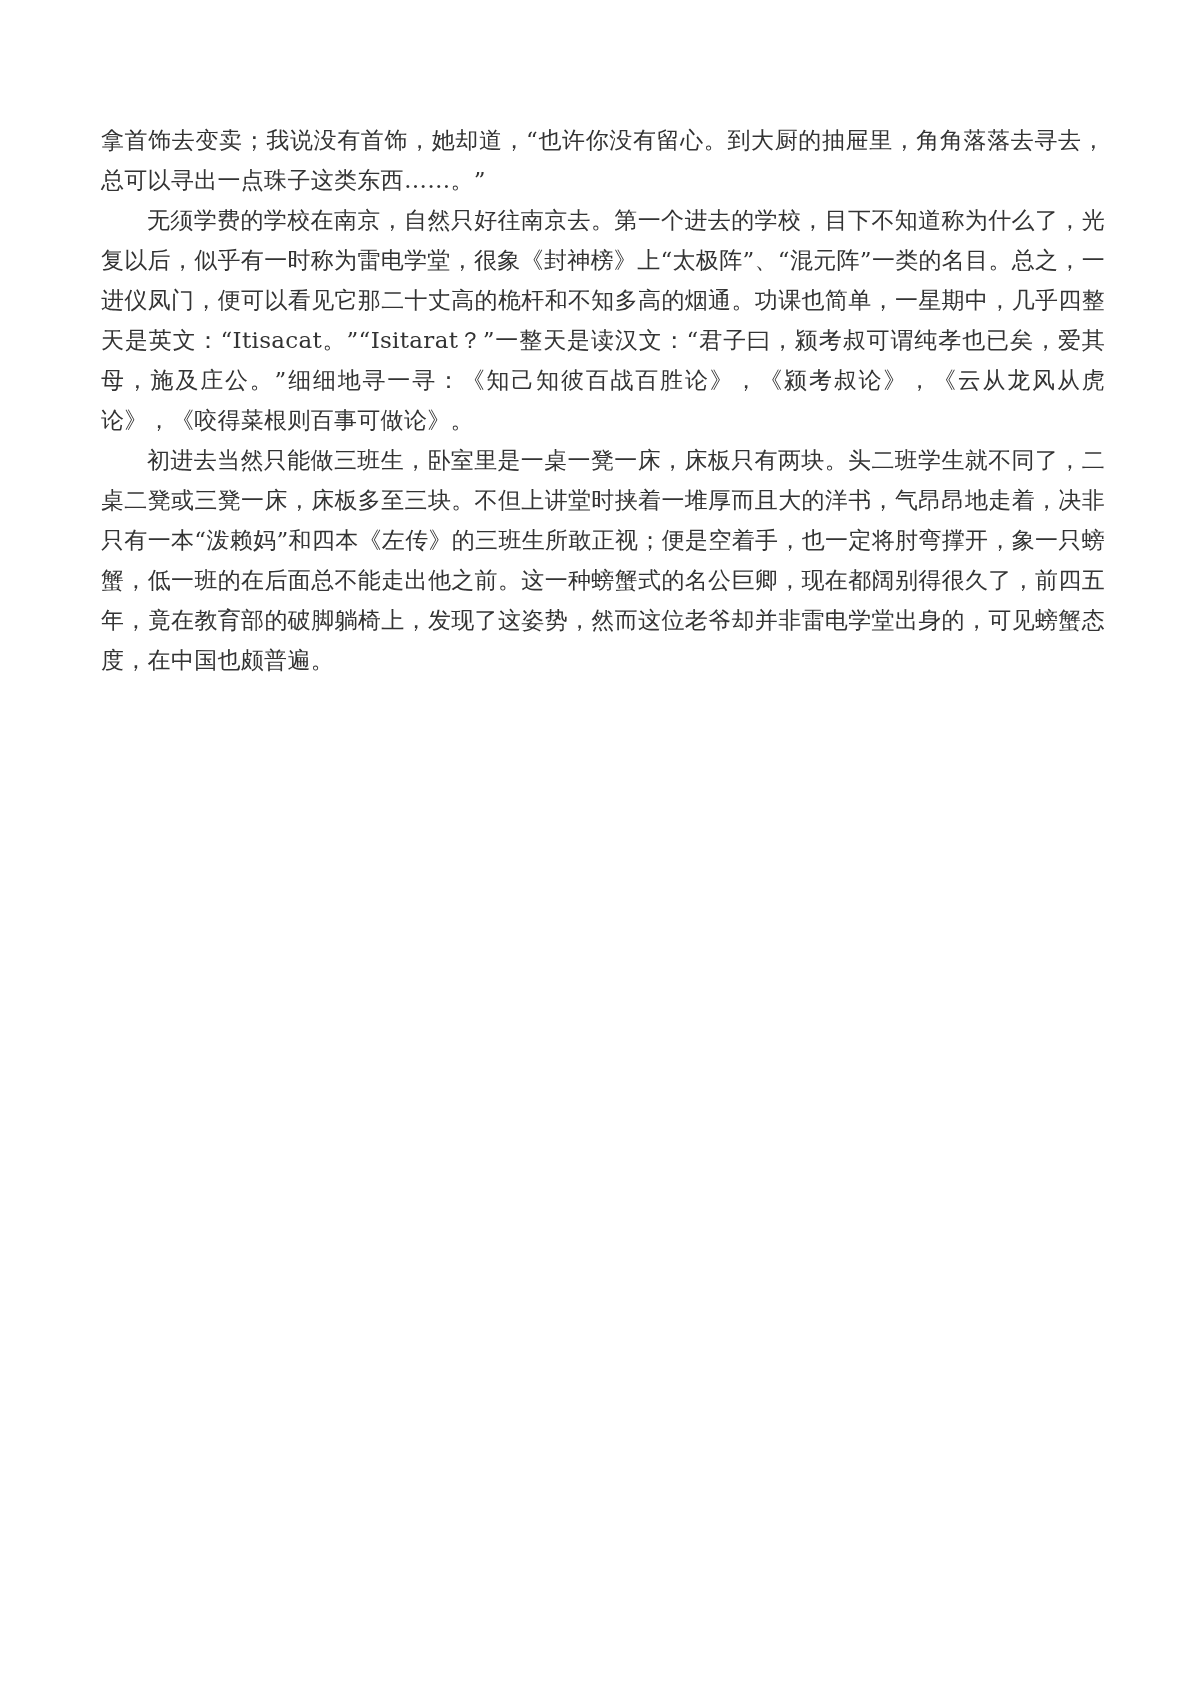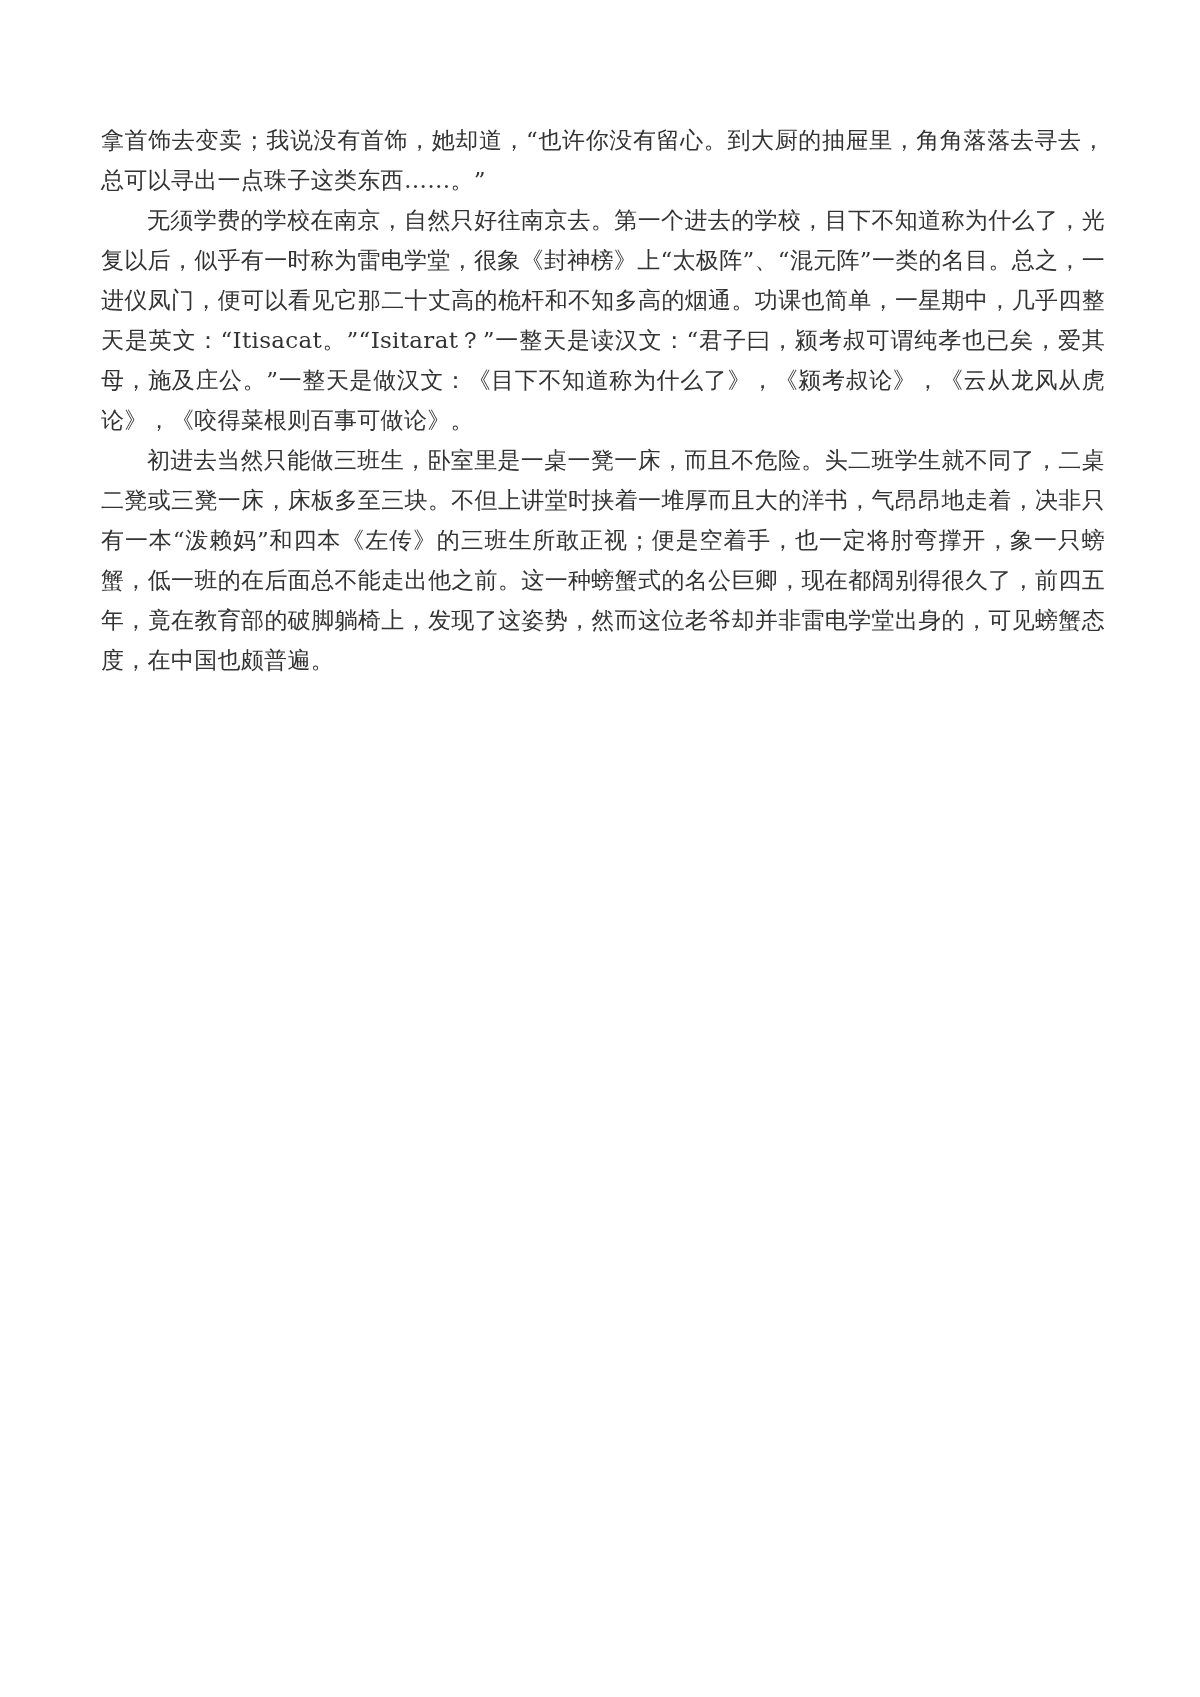--- a/index.html
+++ b/index.html
@@ -44,17 +44,17 @@
     font-size: 17px;
     color: #1a1a1a;
   }
 </style>
 </head>
 <body>
 
 <div class="page">
   <div class="text-block">
     <p class="para no-indent">拿首饰去变卖；我说没有首饰，她却道，“也许你没有留心。到大厨的抽屉里，角角落落去寻去，总可以寻出一点珠子这类东西……。”</p>
-    <p class="para">无须学费的学校在南京，自然只好往南京去。第一个进去的学校，目下不知道称为什么了，光复以后，似乎有一时称为雷电学堂，很象《封神榜》上“太极阵”、“混元阵”一类的名目。总之，一进仪凤门，便可以看见它那二十丈高的桅杆和不知多高的烟通。功课也简单，一星期中，几乎四整天是英文：“Itisacat。”“Isitarat？”一整天是读汉文：“君子曰，颍考叔可谓纯孝也已矣，爱其母，施及庄公。”一整天是做汉文：《目下不知道称为什么了》，《颍考叔论》，《云从龙风从虎论》，《咬得菜根则百事可做论》。</p>
-    <p class="para">初进去当然只能做三班生，卧室里是一桌一凳一床，而且不危险。头二班学生就不同了，二桌二凳或三凳一床，床板多至三块。不但上讲堂时挟着一堆厚而且大的洋书，气昂昂地走着，决非只有一本“泼赖妈”和四本《左传》的三班生所敢正视；便是空着手，也一定将肘弯撑开，象一只螃蟹，低一班的在后面总不能走出他之前。这一种螃蟹式的名公巨卿，现在都阔别得很久了，前四五年，竟在教育部的破脚躺椅上，发现了这姿势，然而这位老爷却并非雷电学堂出身的，可见螃蟹态度，在中国也颇普遍。</p>
+    <p class="para">无须学费的学校在南京，自然只好往南京去。第一个进去的学校，目下不知道称为什么了，光复以后，似乎有一时称为雷电学堂，很象《封神榜》上“太极阵”、“混元阵”一类的名目。总之，一进仪凤门，便可以看见它那二十丈高的桅杆和不知多高的烟通。功课也简单，一星期中，几乎四整天是英文：“Itisacat。”“Isitarat？”一整天是读汉文：“君子曰，颍考叔可谓纯孝也已矣，爱其母，施及庄公。”细细地寻一寻：《知己知彼百战百胜论》，《颍考叔论》，《云从龙风从虎论》，《咬得菜根则百事可做论》。</p>
+    <p class="para">初进去当然只能做三班生，卧室里是一桌一凳一床，床板只有两块。头二班学生就不同了，二桌二凳或三凳一床，床板多至三块。不但上讲堂时挟着一堆厚而且大的洋书，气昂昂地走着，决非只有一本“泼赖妈”和四本《左传》的三班生所敢正视；便是空着手，也一定将肘弯撑开，象一只螃蟹，低一班的在后面总不能走出他之前。这一种螃蟹式的名公巨卿，现在都阔别得很久了，前四五年，竟在教育部的破脚躺椅上，发现了这姿势，然而这位老爷却并非雷电学堂出身的，可见螃蟹态度，在中国也颇普遍。</p>
   </div>
   <div class="footer">23</div>
 </div>
 
 </body></html>

